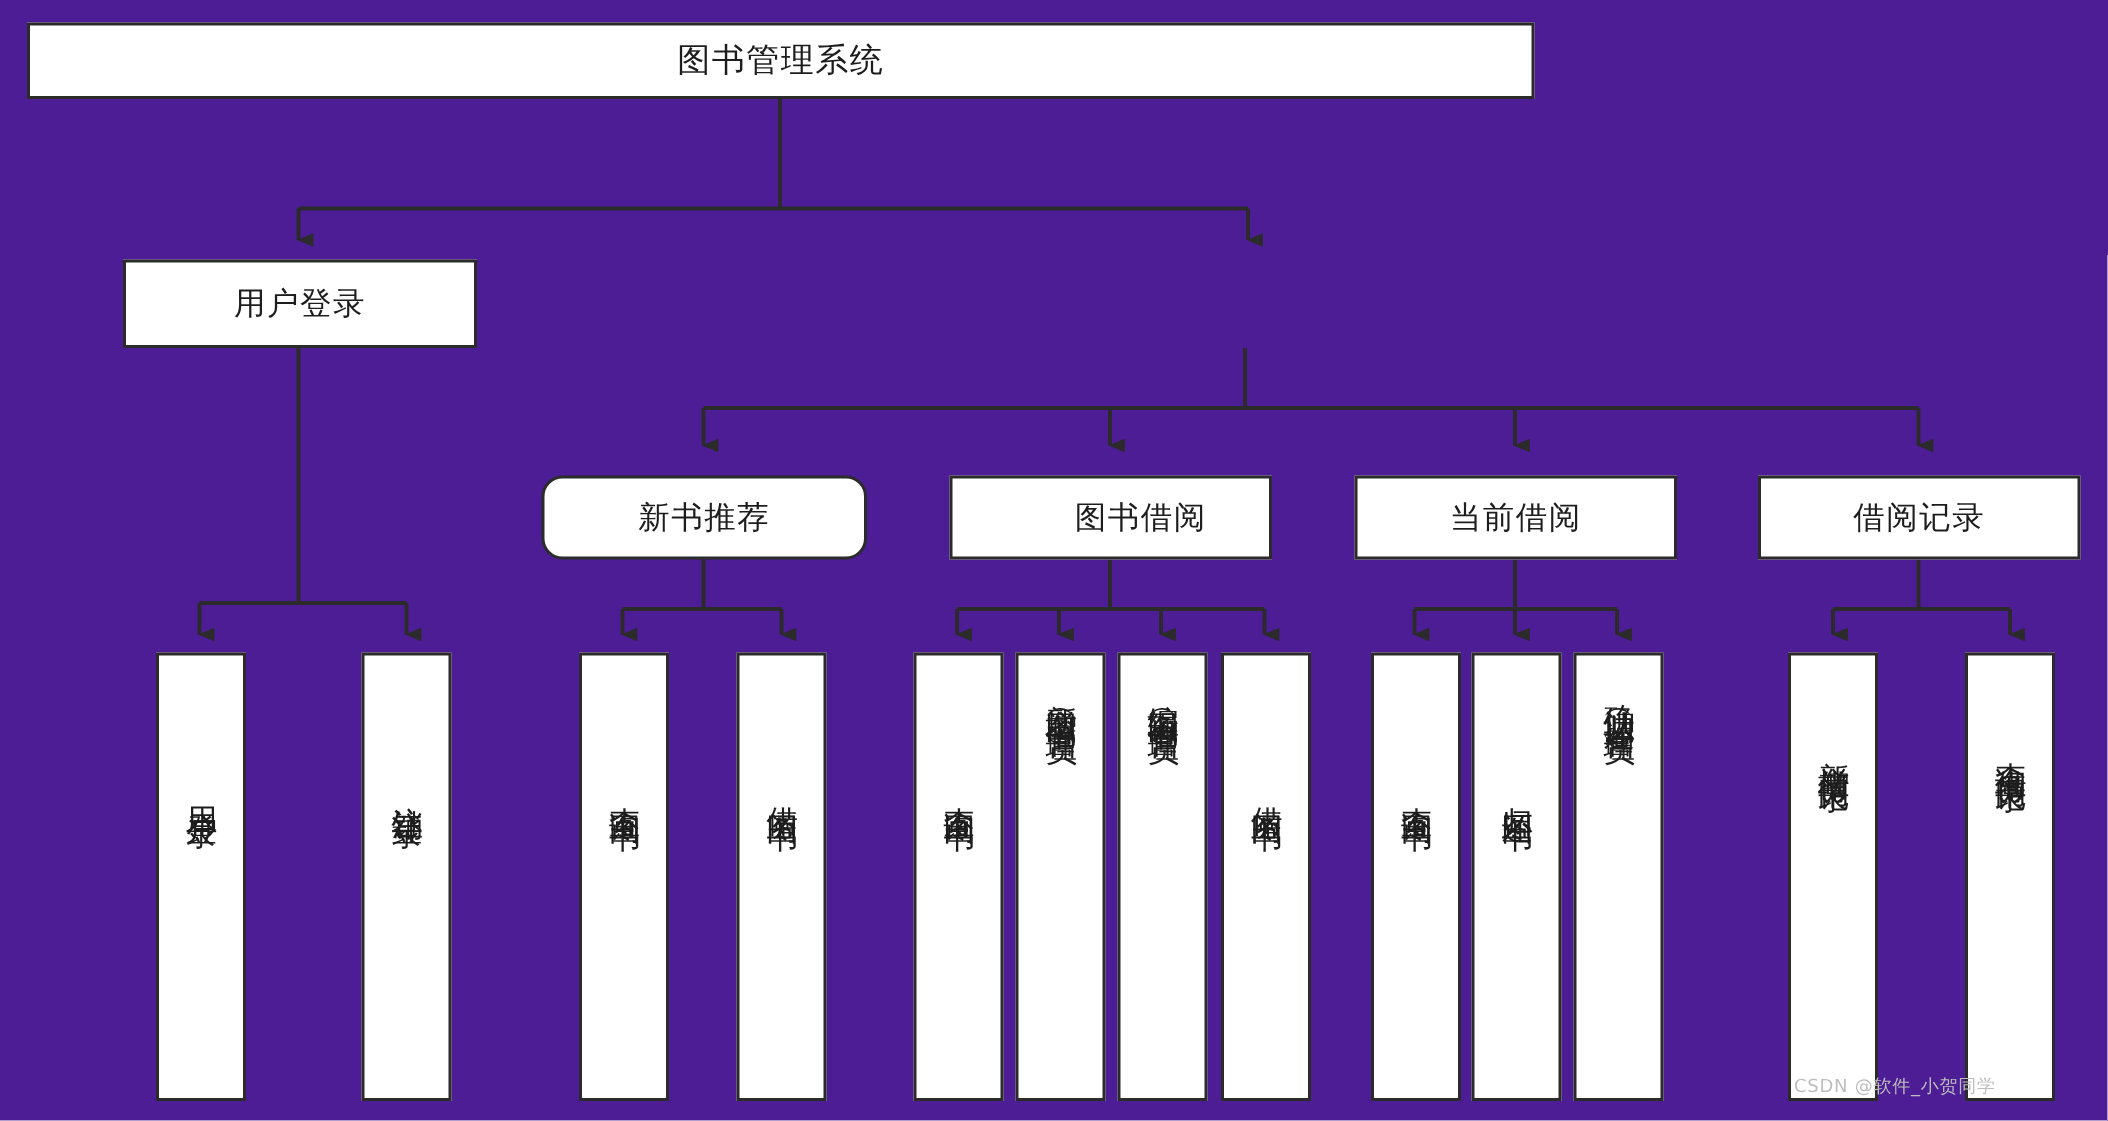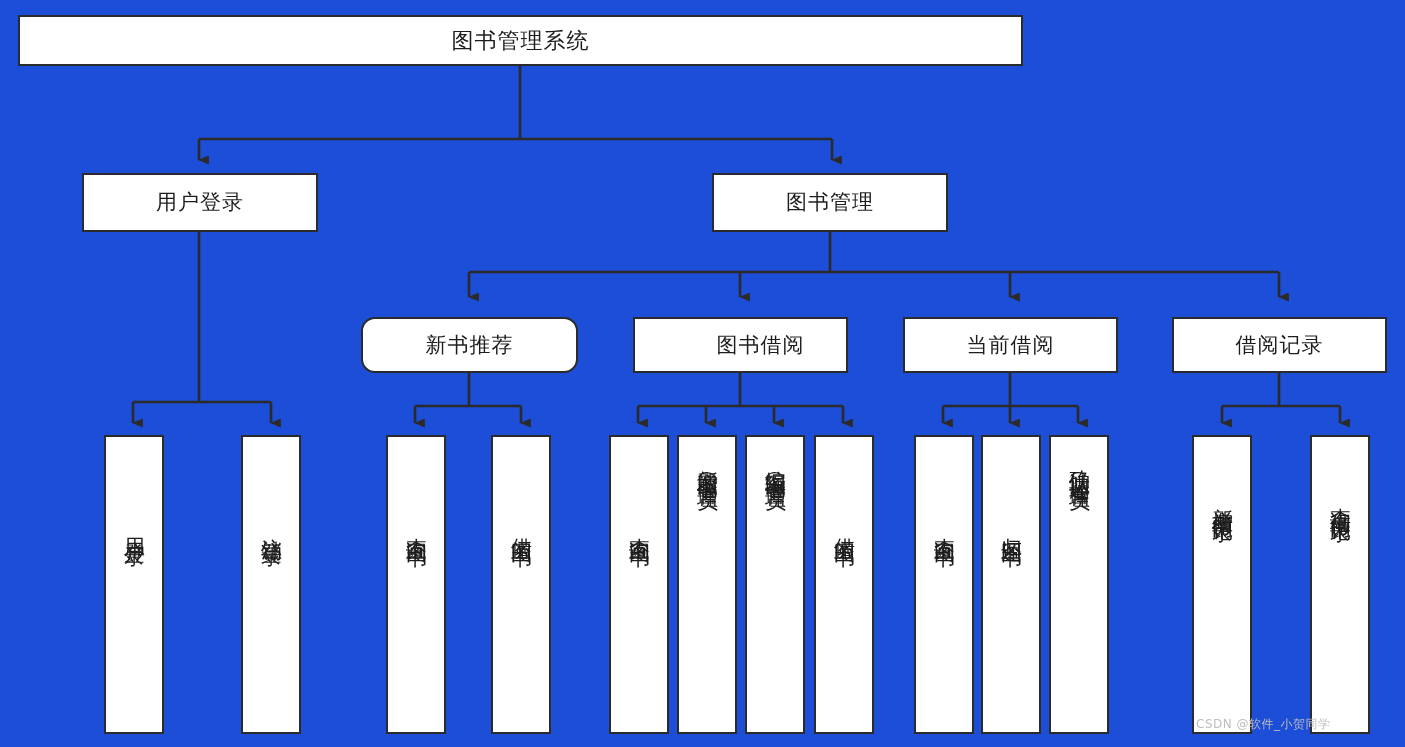--- a/index.html
+++ b/index.html
@@ -8,21 +8,21 @@
     padding: 0;
     background: #ffffff;
   }
   body {
     font-family: "DejaVu Sans", "Liberation Sans", sans-serif;
   }
   #canvas {
     position: relative;
     width: 1405px;
     height: 747px;
-    background: #1d4ed8;
+    background: #4c1d95;
     overflow: hidden;
   }
   #wires {
     position: absolute;
     left: 0;
     top: 0;
     width: 1405px;
     height: 747px;
     pointer-events: none;
   }
@@ -137,23 +137,20 @@
     </g>
   </svg>
 
   <div class="node h-node root" style="left:18px; top:15px; width:1005px; height:51px;">
     <span class="lbl">图书管理系统</span>
   </div>
 
   <div class="node h-node" style="left:82px; top:173px; width:236px; height:59px;">
     <span class="lbl">用户登录</span>
   </div>
-  <div class="node h-node" style="left:712px; top:173px; width:236px; height:59px;">
-    <span class="lbl">图书管理</span>
-  </div>
 
   <div class="node h-node" style="left:361px; top:317px; width:217px; height:56px;border-radius:14px;">
     <span class="lbl">新书推荐</span>
   </div>
   <div class="node h-node" style="left:633px; top:317px; width:215px; height:56px;padding-left:40px;">
     <span class="lbl">图书借阅</span>
   </div>
   <div class="node h-node" style="left:1172px; top:317px; width:215px; height:56px;">
     <span class="lbl">借阅记录</span>
   </div>

